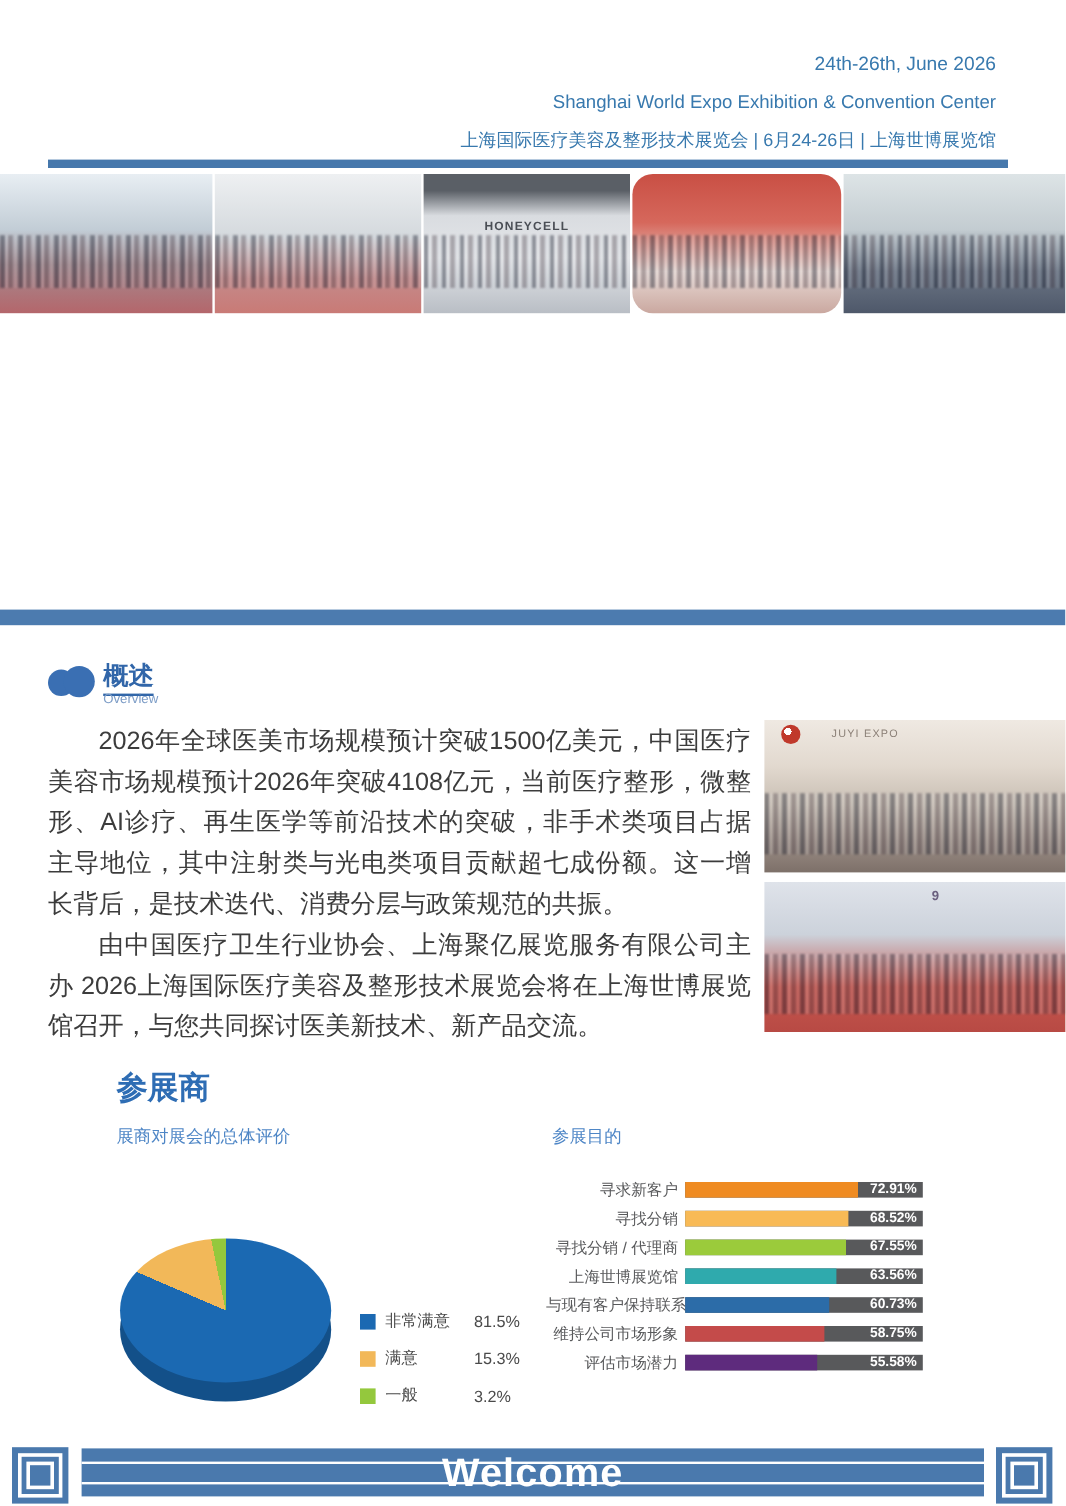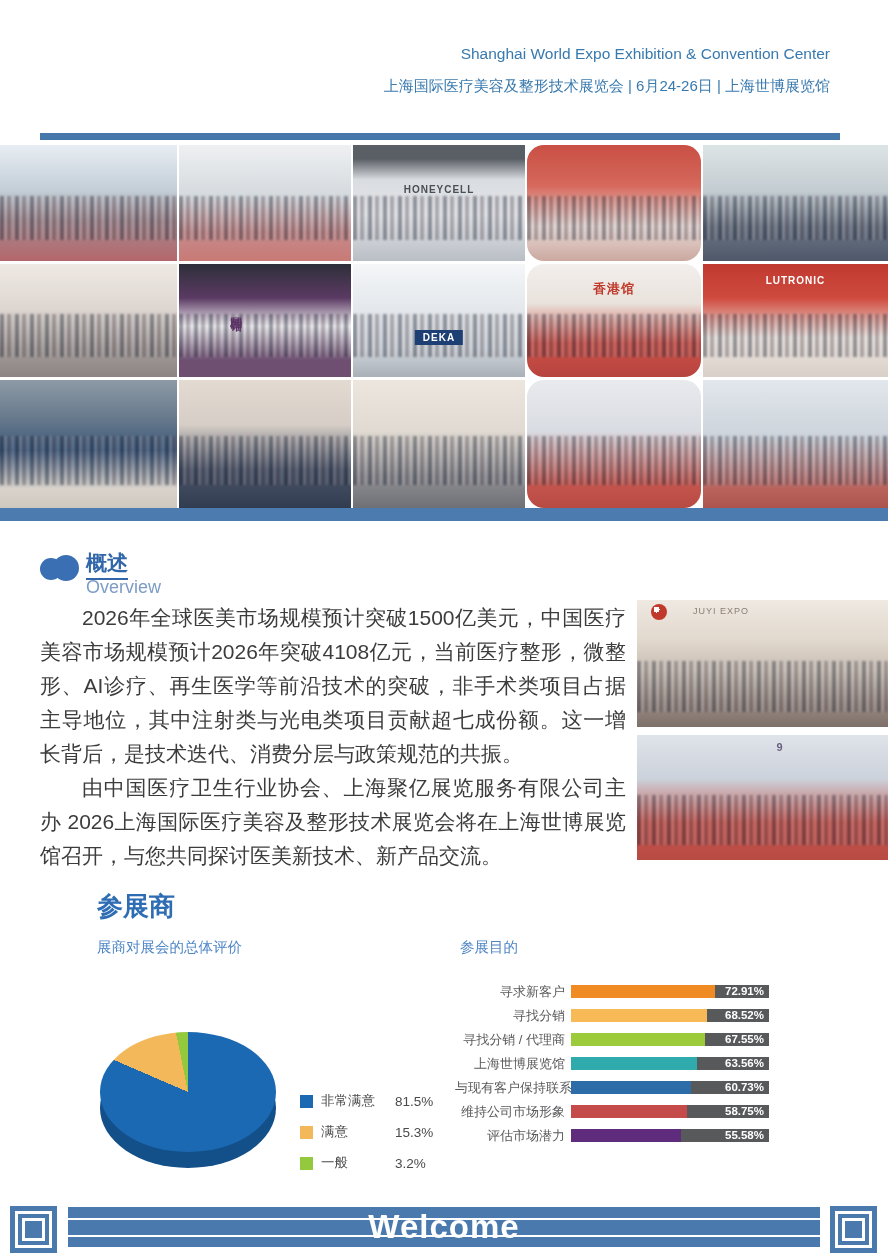--- a/index.html
+++ b/index.html
@@ -7,21 +7,21 @@
   .page { position:relative; width:888px; height:1255px; background:#fff; overflow:hidden; margin:0 auto; }
 
   
   .hdr { position:absolute; top:38px; right:58px; text-align:right; color:#3879AE; }
   .hdr .l1 { font-size:16px; line-height:32px; }
   .hdr .l2 { font-size:15.5px; line-height:32px; }
   .hdr .l3 { font-size:15px; line-height:32px; }
   .hdr-rule { position:absolute; top:133px; left:40px; width:800px; height:7px; background:#4678AC; }
 
   
-  .collage { position:absolute; top:145px; left:0; width:888px; display:flex; flex-direction:column; gap:3px; }
+  .collage { position:absolute; top:145px; left:0; width:888px; display:flex; flex-direction:row; gap:3px; }
   .c-row { display:flex; gap:2px; }
   .r1 { height:116px; } .r2 { height:113px; } .r3 { height:128px; }
   .ph { position:relative; overflow:hidden; height:100%; }
   .ph::after { content:""; position:absolute; left:0; right:0; top:44%; height:38%;
     background:repeating-linear-gradient(90deg, rgba(25,30,45,.42) 0 4px, rgba(235,235,240,.18) 4px 7px,
       rgba(70,60,70,.36) 7px 11px, rgba(200,205,215,.14) 11px 15px);
     filter:blur(1px); }
   .cap { position:absolute; z-index:2; font-size:10px; letter-spacing:1px; }
   .w1 { width:177px; } .w2 { width:172px; } .w3 { width:172px; } .w4 { width:174px;border-radius:17px; } .w5 { width:185px; }
 
@@ -47,21 +47,21 @@
   .p-r3c5 { background:linear-gradient(180deg,#e2e7ed,#ccd3da 45%,#b9625c 85%,#ad544e); }
   .collage-strip { position:absolute; top:508px; left:0; width:888px; height:13px; background:#4C7BAF; }
 
   
   .ov-icon { position:absolute; top:555px; left:40px; width:38px; height:26px; }
   .ov-icon i { position:absolute; border-radius:50%; background:#3A6FB3; }
   .ov-icon .c1 { width:22px; height:22px; left:0; top:3px; }
   .ov-icon .c2 { width:26px; height:26px; left:13px; top:0; }
   .ov-title { position:absolute; top:549px; left:86px; font-size:21px; font-weight:bold; color:#3166A9;
     border-bottom:2px solid #3166A9; padding-bottom:1px; }
-  .ov-sub { position:absolute; top:577px; left:86px; font-size:18px; color:#7C9CC6; }
+  .ov-sub { position:absolute; top:577px; left:86px; font-size:11px; color:#7C9CC6; }
   .ov-text { position:absolute; top:601px; left:40px; width:586px; font-size:21px; line-height:34px;
     color:#3C3C3C; text-align:justify; }
   .ov-text p { text-indent:2em; margin:0; }
   .ov-photo { position:absolute; left:637px; width:286px; overflow:hidden; }
   .ov-p1 { top:600px; height:127px; background:linear-gradient(180deg,#efe9e2,#e2d9cf 30%,#c9bfb4 55%,#9b8d85 80%,#7d7069); }
   .ov-p1 .cap { top:6px; left:56px; color:#8a7f76; font-size:9px; }
   .ov-p1 .swirl { position:absolute; top:4px; left:14px; width:16px; height:16px; border-radius:50%;
     background:radial-gradient(circle at 35% 35%, #fff 0 3px, #c0392b 3px); }
   .ov-p2 { top:735px; height:125px; background:linear-gradient(180deg,#dfe3ea,#ccd2db 35%,#c4564e 70%,#b84a44); }
   .ov-p2 .cap { top:6px; left:50%; transform:translateX(-50%); color:#6a5f7e; font-size:11px; font-weight:bold; }
@@ -103,20 +103,21 @@
   .orn-l { left:10px; } .orn-r { left:830px; }
   .orn .f1 { position:absolute; inset:5px; border:3px solid #fff; }
   .orn .f2 { position:absolute; inset:12px; border:3px solid #fff; }
 </style>
 </head>
 <body>
 
 <div class="page">
 
   <div class="hdr">
+    <div class="l1">24th-26th, June 2026</div>
     <div class="l2">Shanghai World Expo Exhibition &amp; Convention Center</div>
     <div class="l3">上海国际医疗美容及整形技术展览会 | 6月24-26日 | 上海世博展览馆</div>
   </div>
   <div class="hdr-rule"></div>
 
   <div class="collage">
     <div class="c-row r1">
       <div class="ph w1 p-r1c1"></div>
       <div class="ph w2 p-r1c2"></div>
       <div class="ph w3 p-r1c3">

